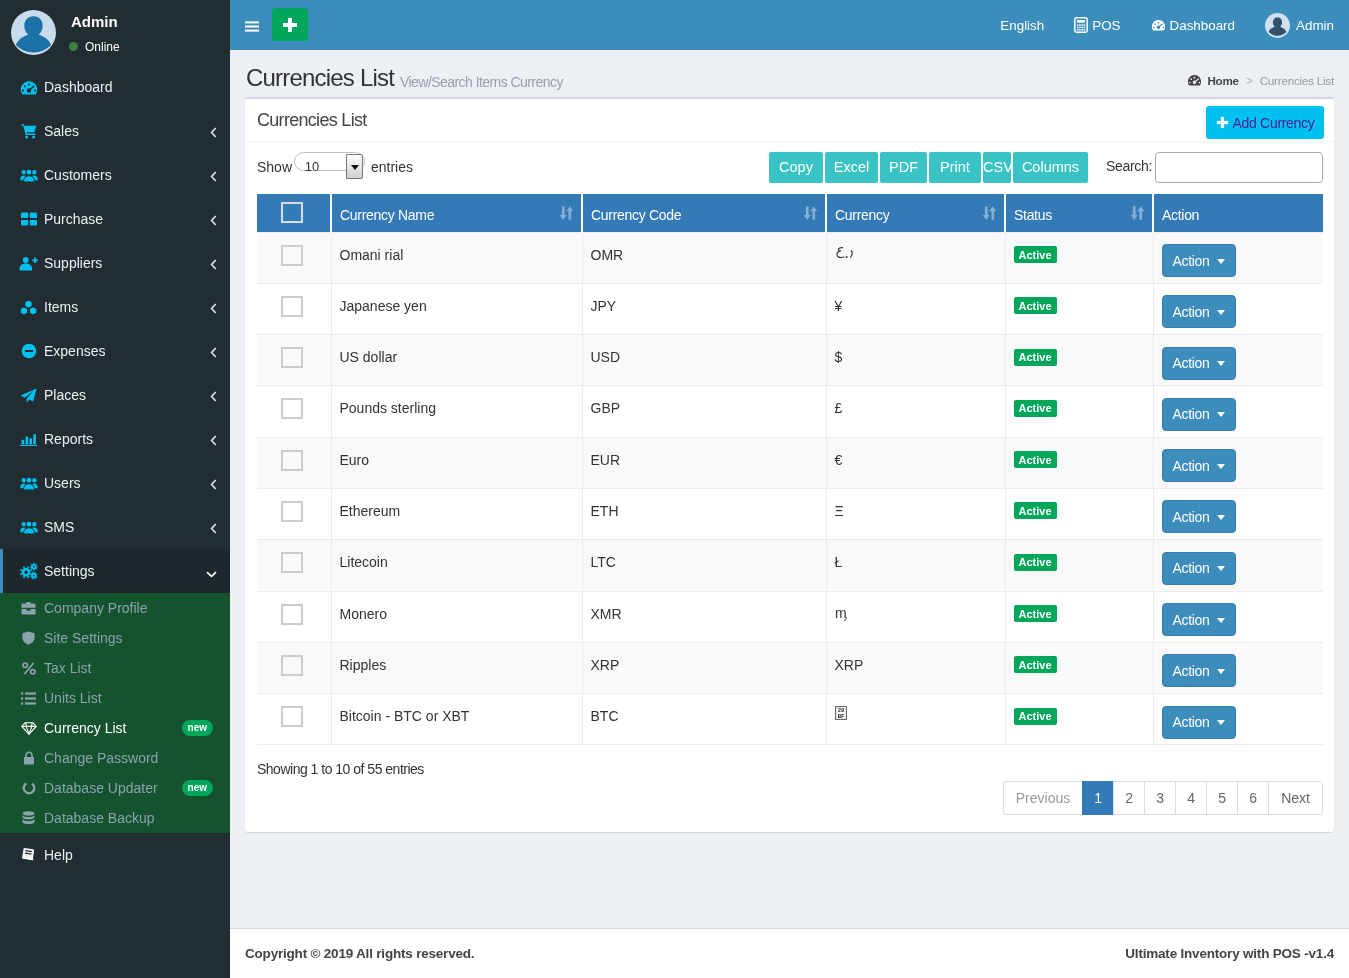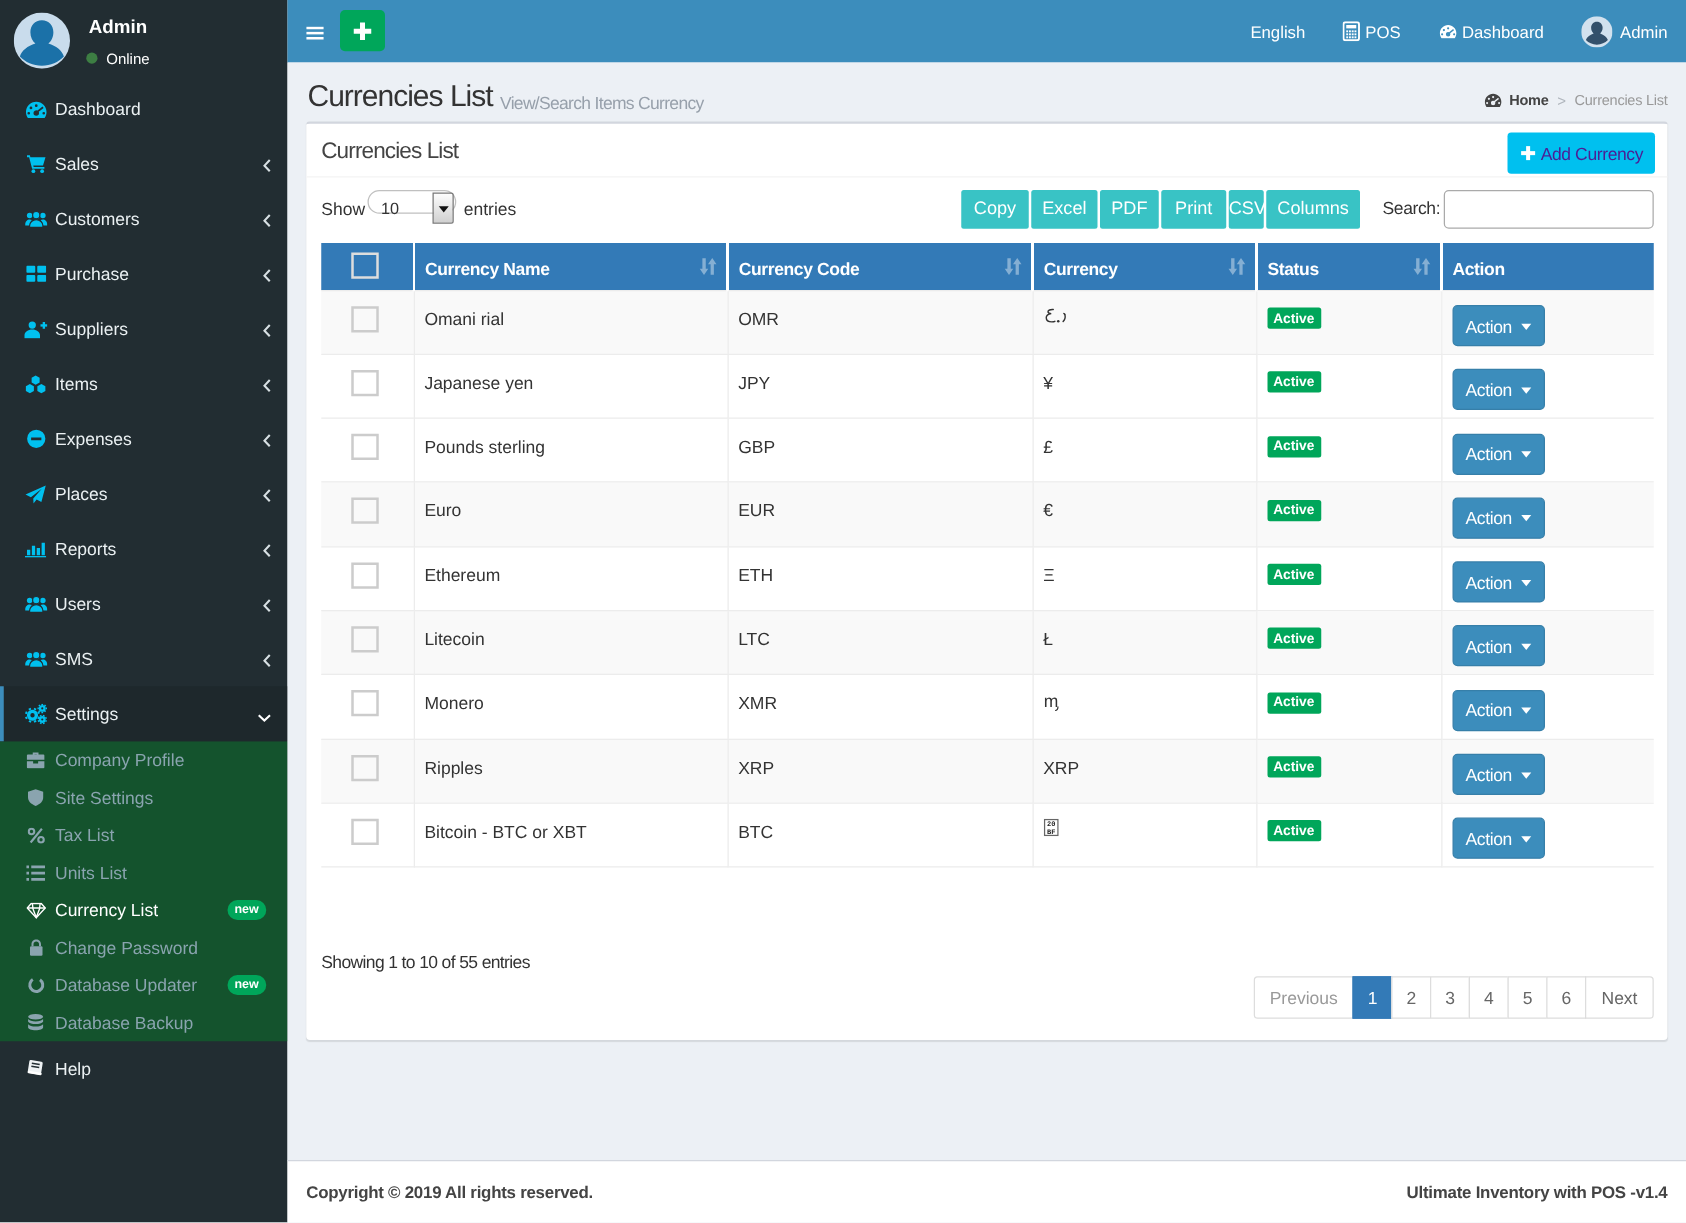--- a/index.html
+++ b/index.html
@@ -50,21 +50,21 @@
 #lensel .v{position:absolute;left:0;top:0;width:34px;height:27px;text-align:center;line-height:27px;font-size:13px;color:#333}
 #lensel .btn{position:absolute;right:1px;top:1px;width:17px;height:25px;background:linear-gradient(#fdfdfd,#d0d0d0);border:1px solid #777;border-radius:0 2px 2px 0}
 #lensel .btn:after{content:"";position:absolute;left:3.5px;top:10px;border:4px solid transparent;border-top:5px solid #111}
 
 #dtbtns{position:absolute;left:524px;top:53px;display:flex}
 #dtbtns div{height:31px;line-height:31px;text-align:center;background:#39c3c5;color:#fff;font-size:14.5px;border-radius:2px;margin-right:2px}
 #searchlbl{position:absolute;left:861px;top:59px;font-size:14px;font-weight:normal;color:#333;letter-spacing:-0.3px}
 #searchbox{position:absolute;left:910px;top:53px;width:168px;height:31px;border:1px solid #aaa;border-radius:4px;background:#fff}
 
 #tbl{position:absolute;left:12px;top:95px;width:1066px;border-collapse:collapse;table-layout:fixed}
-#tbl th{background:#337ab7;color:#fff;font-weight:bold;font-size:14px;letter-spacing:-0.3px;text-align:left;height:38px;padding:5px 0 0 8px;border-right:2px solid #fff;position:relative} #tbl th:first-child{padding-top:0}
+#tbl th{background:#337ab7;color:#fff;font-weight:normal;font-size:14px;letter-spacing:-0.3px;text-align:left;height:38px;padding:5px 0 0 8px;border-right:2px solid #fff;position:relative} #tbl th:first-child{padding-top:0}
 #tbl th:last-child{border-right:none}
 #tbl td{height:51.3px;font-size:14px;color:#333;vertical-align:top;line-height:20px;padding:12px 0 0 8px;border:1px solid #ececec;border-left:none;border-right:1px solid #ececec}
 #tbl td:last-child,#tbl th:last-child{border-right:none}
 #tbl tr.odd td{background:#f9f9f9} #tbl td:nth-child(5),#tbl td:nth-child(6){position:relative}
 .cb{width:22px;height:21px;border:2px solid #ccc;margin-left:16px;margin-top:0px}
 .cbh{width:22px;height:21px;border:2px solid #ddd;margin-left:16px}
 .sortic{position:absolute;right:7px;top:11px;opacity:.4}
 .badge{position:absolute;left:8px;top:13.5px;background:#00a65a;color:#fff;font-size:11px;font-weight:bold;padding:2.5px 5px;border-radius:2px;line-height:12px}
 .actbtn{position:absolute;left:8px;top:11.5px;display:inline-flex;align-items:center;justify-content:center;width:74px;height:33px;background:#3c8dbc;border:1px solid #367fa9;border-radius:4px;color:#fff;font-size:14px;letter-spacing:-0.3px;line-height:normal}
 .actbtn .car{display:inline-block;margin-left:7px;border:4px solid transparent;border-top:5px solid #fff;margin-top:5px}
@@ -468,20 +468,34 @@
           <td>Japanese yen</td>
           <td>JPY</td>
           <td>¥</td>
           <td>
             <span class="badge">Active</span>
           </td>
           <td>
             <span class="actbtn">Action<span class="car"></span></span>
           </td>
         </tr>
+      <tr class="odd">
+          <td>
+            <div class="cb"></div>
+          </td>
+          <td>US dollar</td>
+          <td>USD</td>
+          <td>$</td>
+          <td>
+            <span class="badge">Active</span>
+          </td>
+          <td>
+            <span class="actbtn">Action<span class="car"></span></span>
+          </td>
+        </tr>
       <tr>
           <td>
             <div class="cb"></div>
           </td>
           <td>Pounds sterling</td>
           <td>GBP</td>
           <td>£</td>
           <td>
             <span class="badge">Active</span>
           </td>

